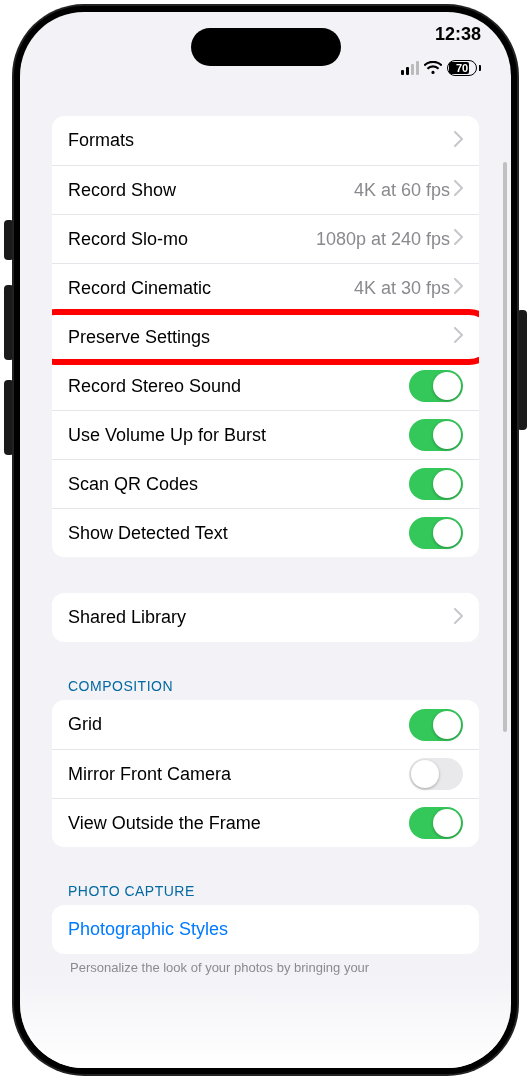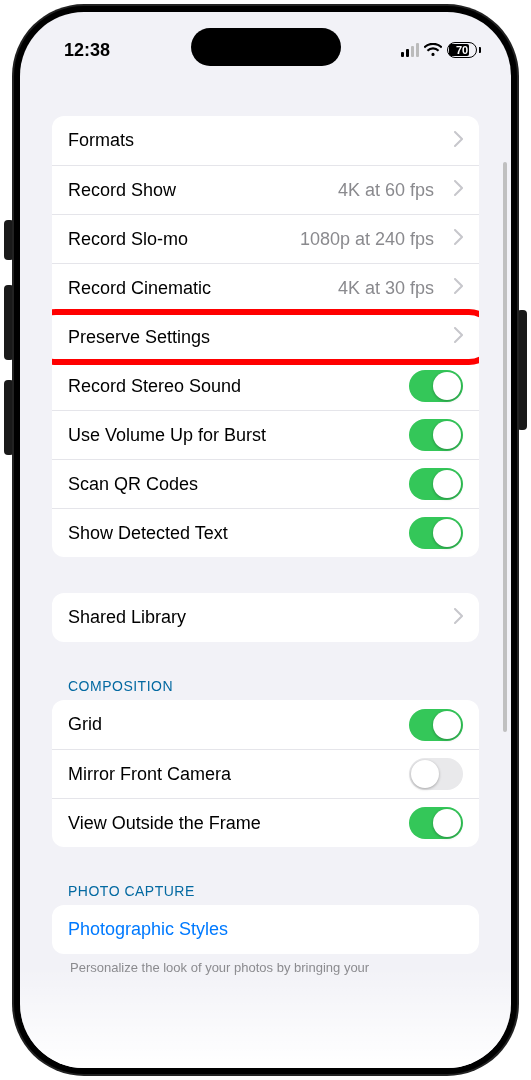--- a/index.html
+++ b/index.html
@@ -41,25 +41,26 @@
     top: 16px; left: 50%;
     transform: translateX(-50%);
     width: 150px; height: 38px;
     background: #000;
     border-radius: 22px;
     z-index: 10;
   }
   .status-bar {
     height: 64px;
     display: flex;
-    align-items: center;
+    align-items: flex-end;
     justify-content: space-between;
     padding: 12px 30px 0 44px;
     font-size: 18px;
     font-weight: 600;
+    flex-direction: column;
   }
   .status-right { display:flex; align-items:center; gap:5px;}
   .signal { display:flex; align-items:flex-end; gap:2px; height:14px;}
   .signal span{ width:3px; background:#000; border-radius:1px;}
   .signal span:nth-child(1){height:5px;}
   .signal span:nth-child(2){height:8px;}
   .signal span:nth-child(3){height:11px; background:#bbb;}
   .signal span:nth-child(4){height:14px; background:#bbb;}
   .wifi-icon svg{display:block;}
   .battery{ display:flex; align-items:center; gap:2px;}
@@ -78,21 +79,21 @@
   .group + .group{margin-top:36px;}
   .section-header{font-size:14px;color:#0369a1;text-transform:uppercase;letter-spacing:0.5px;padding:0 16px 6px;margin-top:36px;}
   .group.after-header{margin-top:0;}
   .row{
     display:flex;align-items:center;min-height:49px;padding:0 16px;
     border-top:0.5px solid #e5e5ea;position:relative;
   }
   .row:first-child{border-top:none;}
   .row-label{flex:1;font-size:18px;color:#000;}
   .row-label.link{color:#007aff;}
-  .row-value{font-size:18px;color:#8a8a8e;margin-right:20px;}
+  .row-value{font-size:18px;color:#8a8a8e;margin-right:4px;}
   .chevron-r{color:#c7c7cc;}
   .toggle{width:54px;height:32px;border-radius:16px;position:relative;}
   .toggle.on{background:#34c759;}
   .toggle.off{background:#e9e9eb;}
   .toggle-knob{position:absolute;top:2px;width:28px;height:28px;background:#fff;border-radius:50%;box-shadow:0 1px 3px rgba(0,0,0,0.3);}
   .toggle.on .toggle-knob{right:2px;}
   .toggle.off .toggle-knob{left:2px;}
   .highlight-ring{
     position:absolute;
     border:6px solid #f00;

